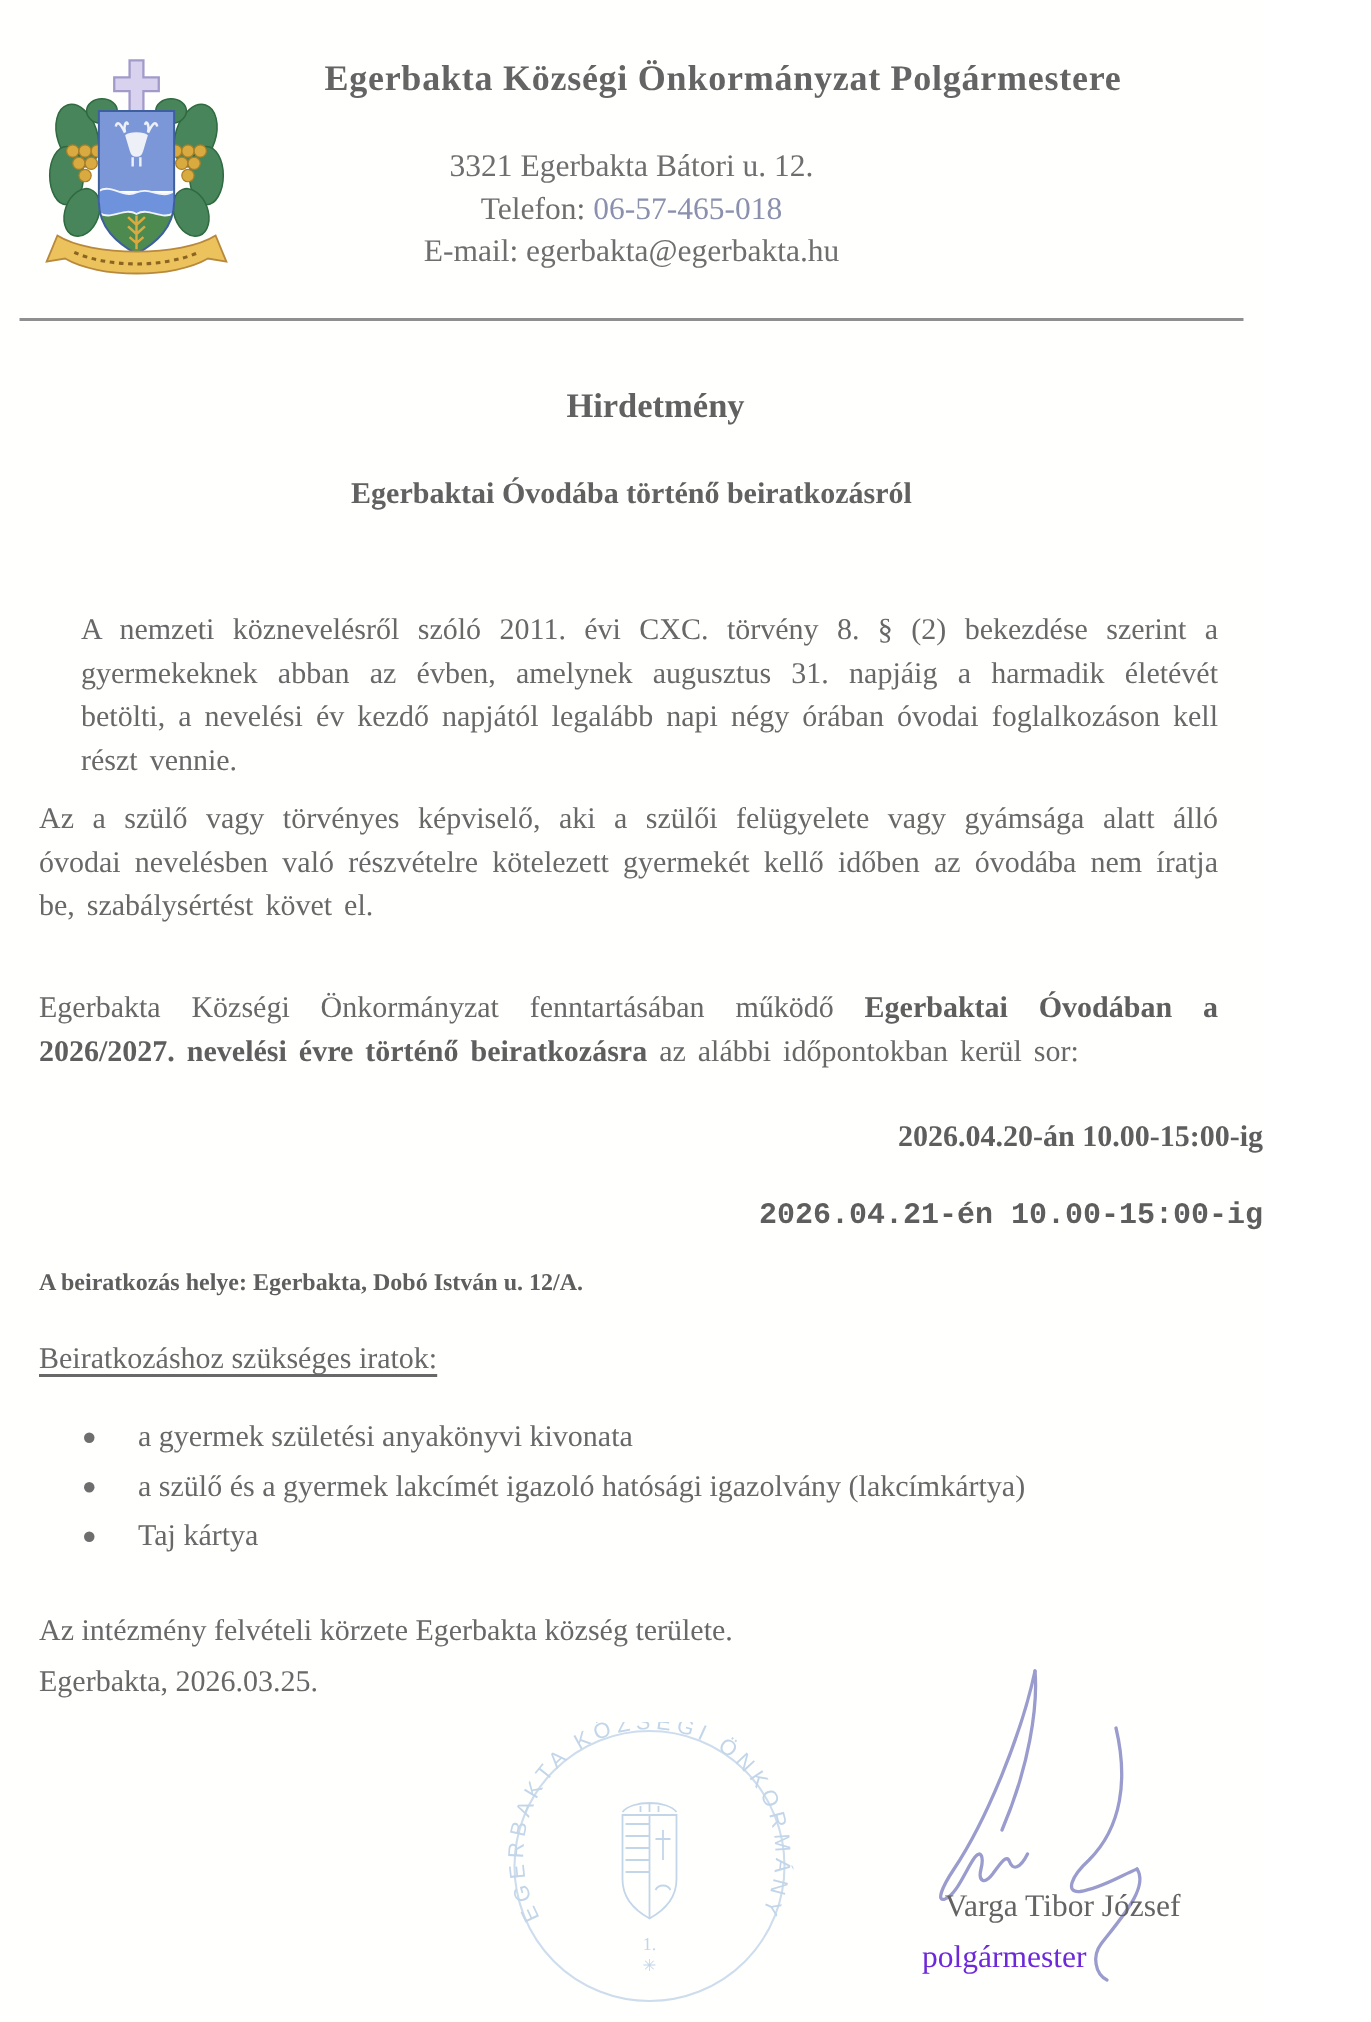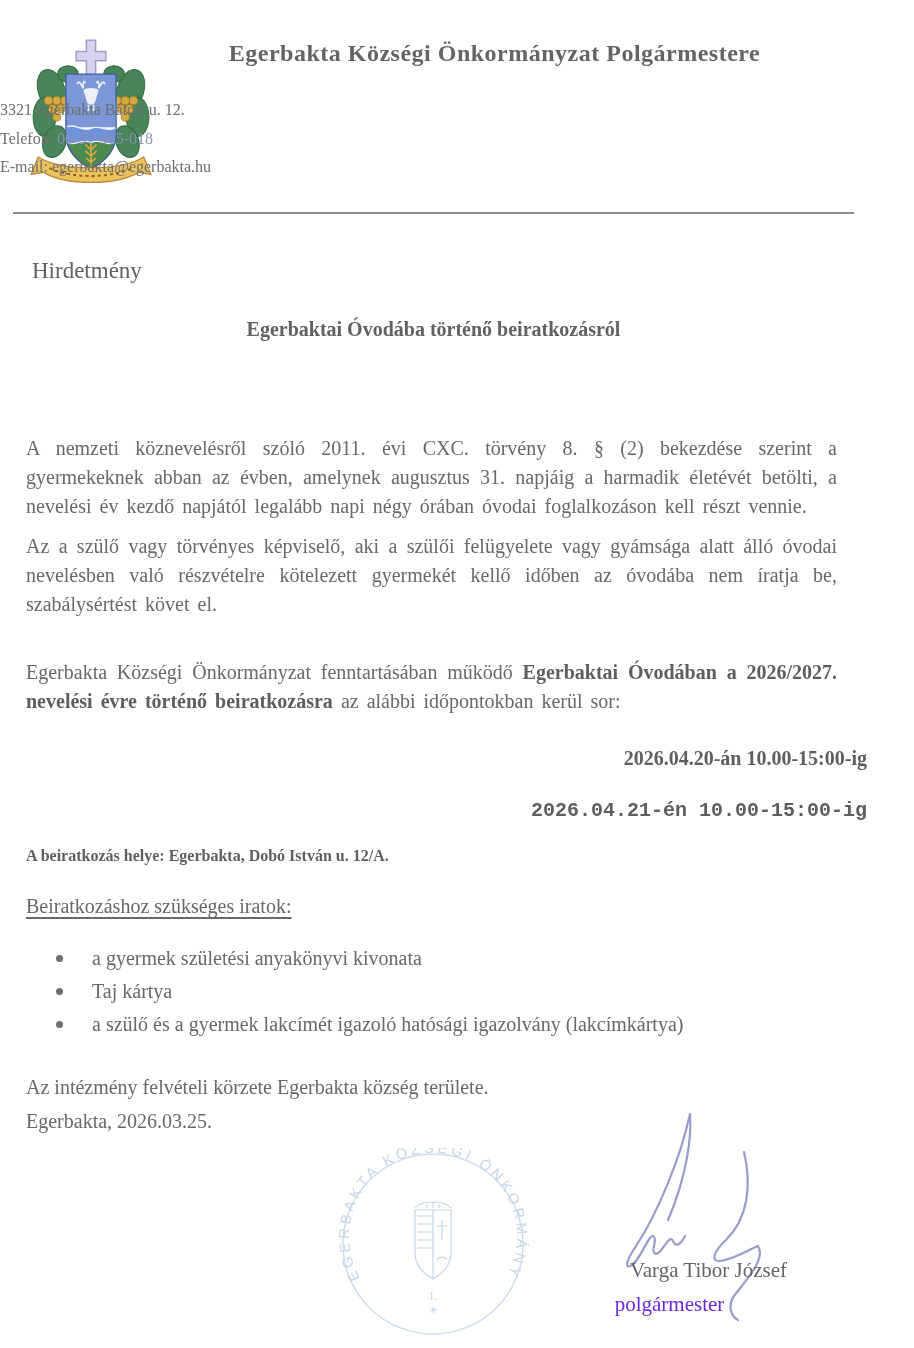--- a/index.html
+++ b/index.html
@@ -1,33 +1,33 @@
 <!DOCTYPE html>
 <html><head>
 <meta charset="utf-8">
 <style>
   html,body{margin:0;padding:0;background:#ffffff;}
   .page{
     position:relative;width:842px;height:1348px;background:#fffffe;
     font-family:"Liberation Serif","DejaVu Serif",serif;
-    color:#686868;overflow:hidden;padding-left:25px;
+    color:#686868;overflow:hidden;
   }
   .abs{position:absolute;}
   
   .crest{left:27px;top:36px;width:128px;height:156px;}
   .org-title{left:150px;right:28px;top:40px;text-align:center;
     font-size:24px;font-weight:bold;color:#646464;letter-spacing:.5px;}
-  .contact{left:0;right:0;top:96px;text-align:left;font-size:16px;line-height:28.5px;color:#6e6e6e;}
+  .contact{left:0;right:0;top:96px;text-align:center;font-size:21px;line-height:28.5px;color:#6e6e6e;}
   .phone-number{color:#8a90ad;}
   .rule{left:13px;right:13px;top:212px;border-top:2px solid #8f8f8f;height:0;}
   
-  .doc-title{left:0;right:0;top:258px;font-size:23px;font-weight:normal;color:#616161;margin-left:32px;}
+  .doc-title{left:0;right:0;top:258px;text-align:center;font-size:23px;font-weight:bold;color:#616161;margin-left:32px;}
   .doc-subtitle{left:0;right:0;top:318px;text-align:center;font-size:20px;font-weight:bold;color:#616161;font-family:Liberation Serif, serif;}
   .para{left:26px;right:30px;text-align:justify;font-size:20px;line-height:29px;word-spacing:3px;}
-  .p1{top:434px;}
+  .p1{top:406px;margin-left:28px;}
   .p2{top:532px;}
   .p3{top:658px;}
   .b{font-weight:bold;color:#5e5e5e;}
   .date-line{left:0;right:0;text-align:right;font-size:20px;font-weight:bold;color:#5e5e5e;}
   .d1{top:747px;}
   .d2{top:799px;font-family:Liberation Mono, monospace;}
   .loc-line{left:26px;right:30px;top:847px;font-size:16px;font-weight:bold;color:#5e5e5e;}
   .docs-heading{left:26px;top:895px;font-size:20px;text-decoration:underline;text-underline-offset:4px;}
   .bullets{left:26px;right:30px;top:942px;font-size:20px;line-height:33px;}
   .bullet-item{position:relative;padding-left:66px;}
@@ -123,22 +123,22 @@
   <div class="abs para p3"><span>Egerbakta Községi Önkormányzat fenntartásában működő </span><span class="b">Egerbaktai Óvodában a 2026/2027. nevelési évre történő beiratkozásra</span><span> az alábbi időpontokban kerül sor:</span></div>
 
   <div class="abs date-line d1">2026.04.20-án 10.00-15:00-ig</div>
   <div class="abs date-line d2">2026.04.21-én 10.00-15:00-ig</div>
 
   <div class="abs loc-line">A beiratkozás helye: Egerbakta, Dobó István u. 12/A.</div>
   <div class="abs docs-heading">Beiratkozáshoz szükséges iratok:</div>
 
   <div class="abs bullets">
     <div class="bullet-item">a gyermek születési anyakönyvi kivonata</div>
+    <div class="bullet-item">a szülő és a gyermek lakcímét igazoló hatósági igazolvány (lakcímkártya)</div>
     <div class="bullet-item">Taj kártya</div>
-    <div class="bullet-item">a szülő és a gyermek lakcímét igazoló hatósági igazolvány (lakcímkártya)</div>
   </div>
 
   <div class="abs district-line">Az intézmény felvételi körzete Egerbakta község területe.</div>
   <div class="abs dateline">Egerbakta, 2026.03.25.</div>
 
   <svg class="abs stamp" viewBox="0 0 192 192">
     <defs>
       <path id="stampArc" d="M 24,132 A 84,84 0 1 1 168,132"></path>
     </defs>
     <circle cx="96" cy="96" r="90" fill="none" stroke="#cddded" stroke-width="1.4"></circle>

